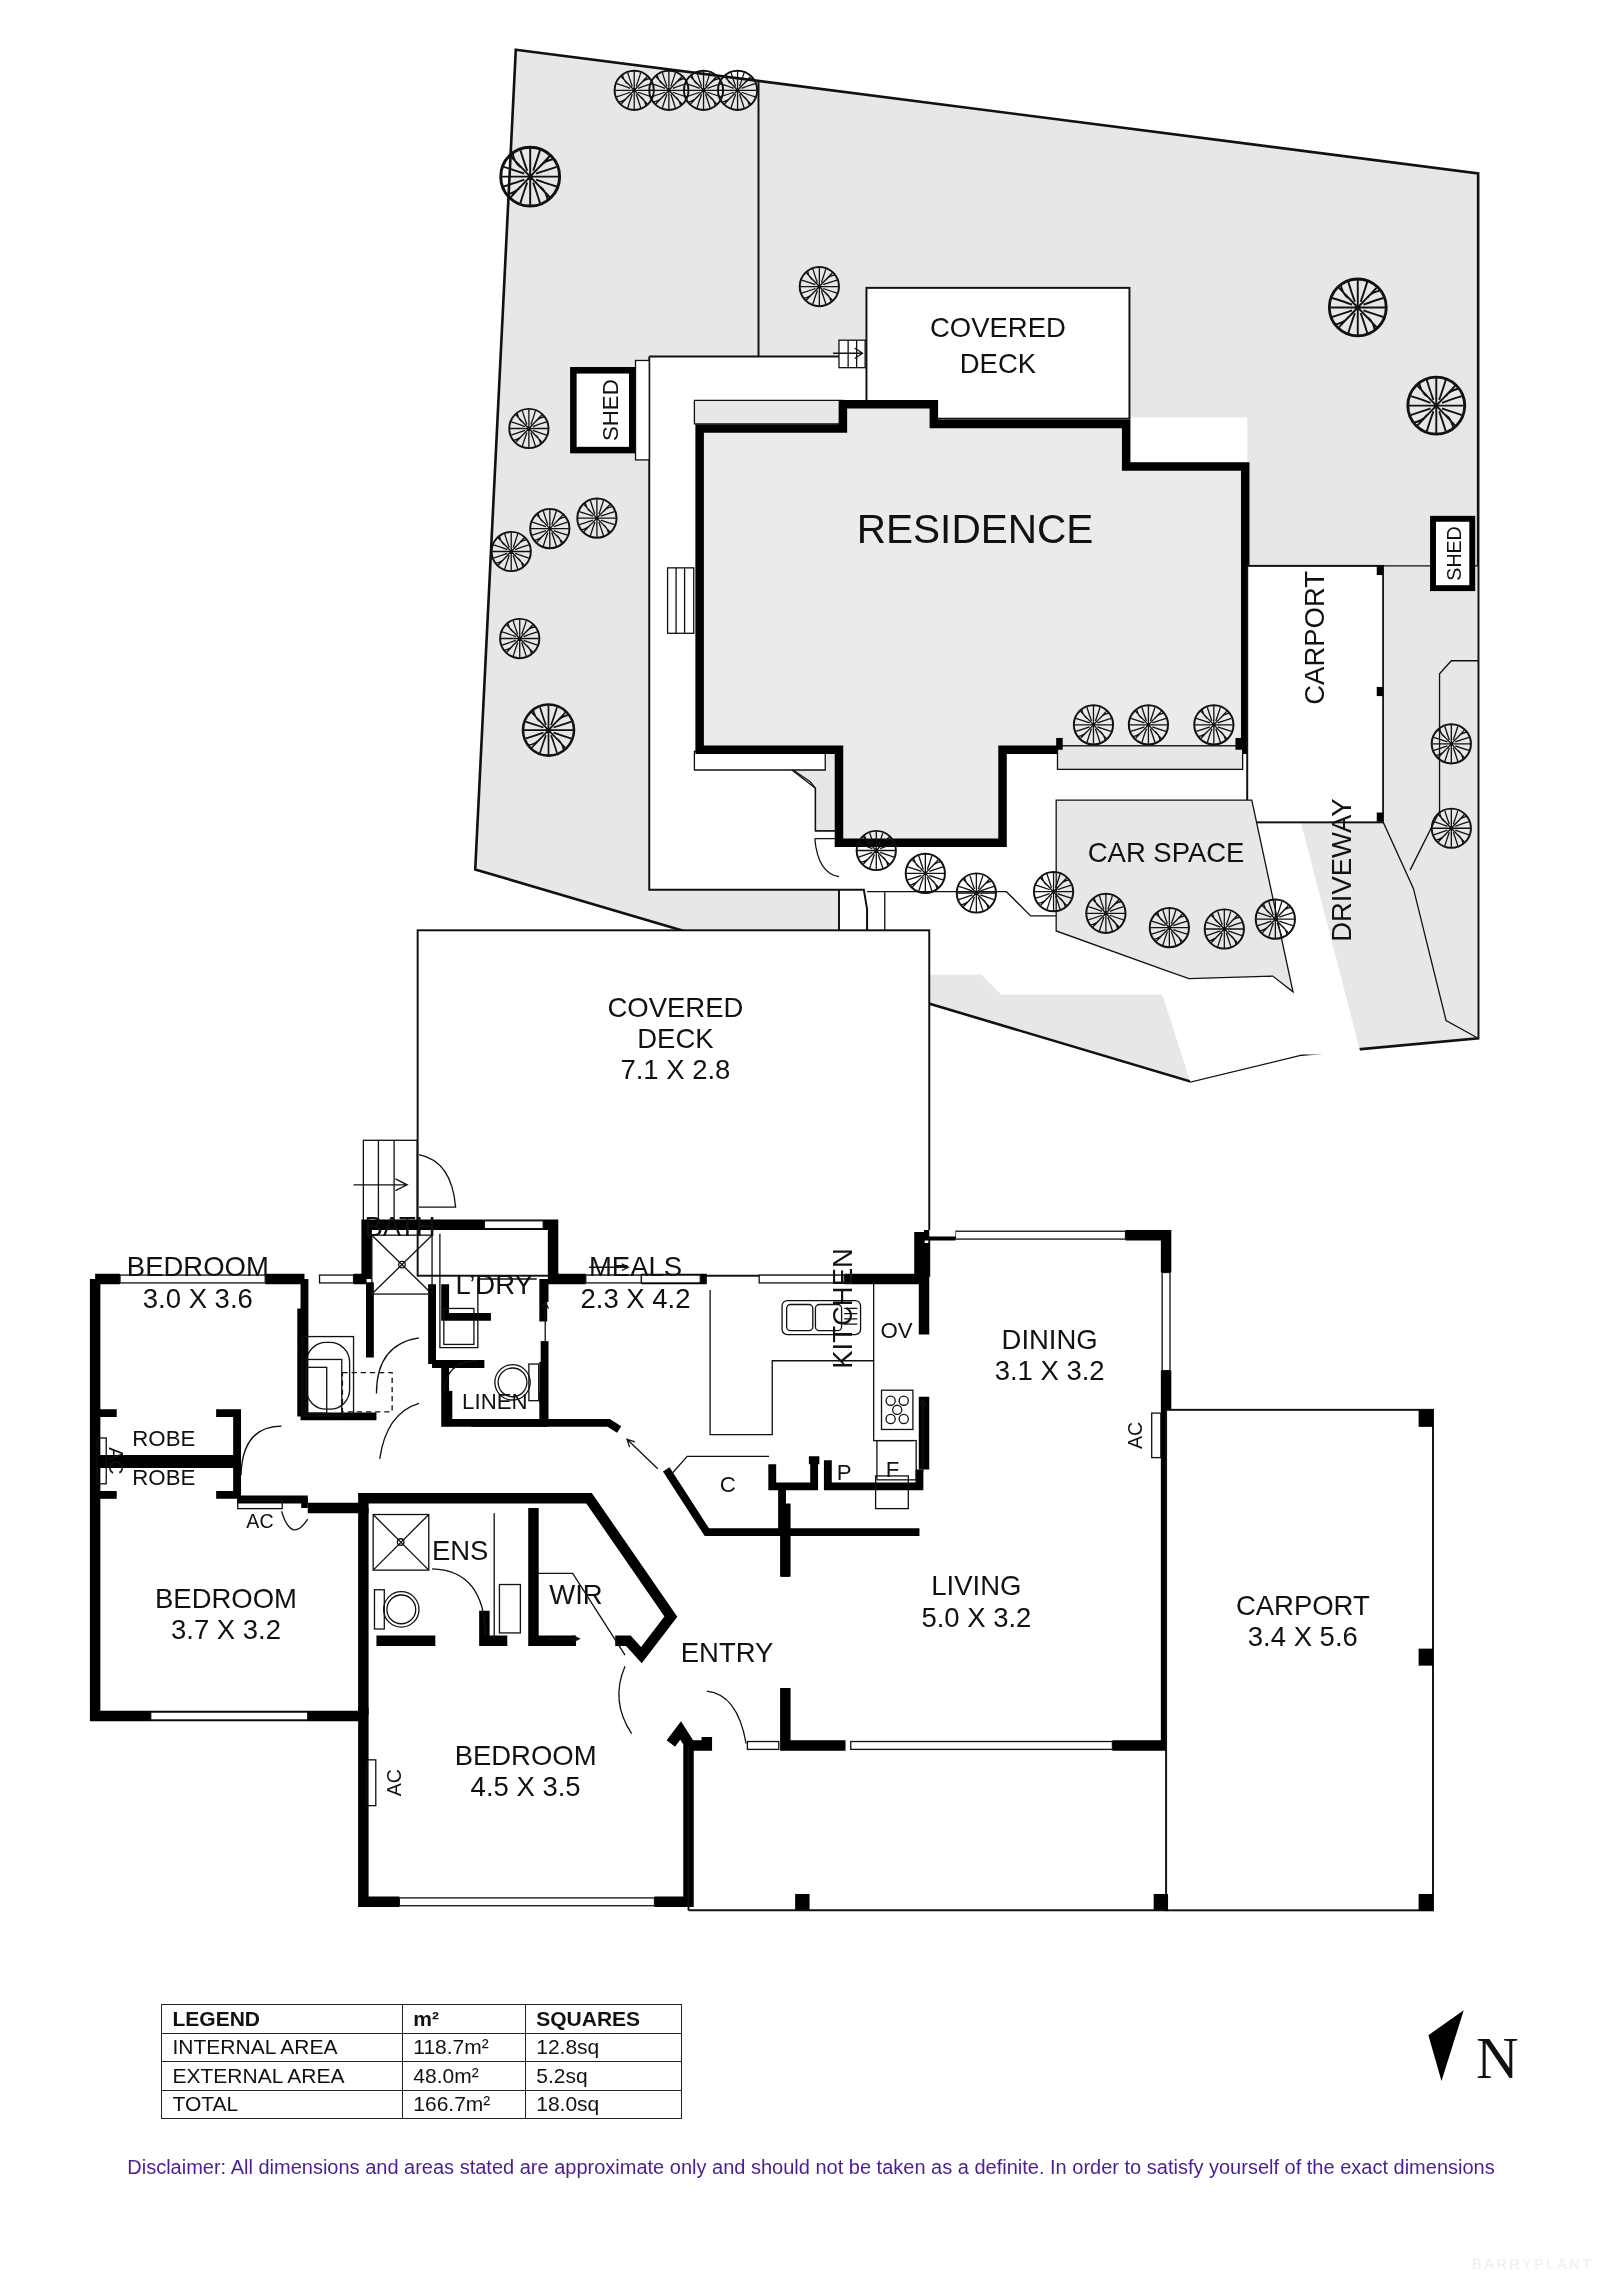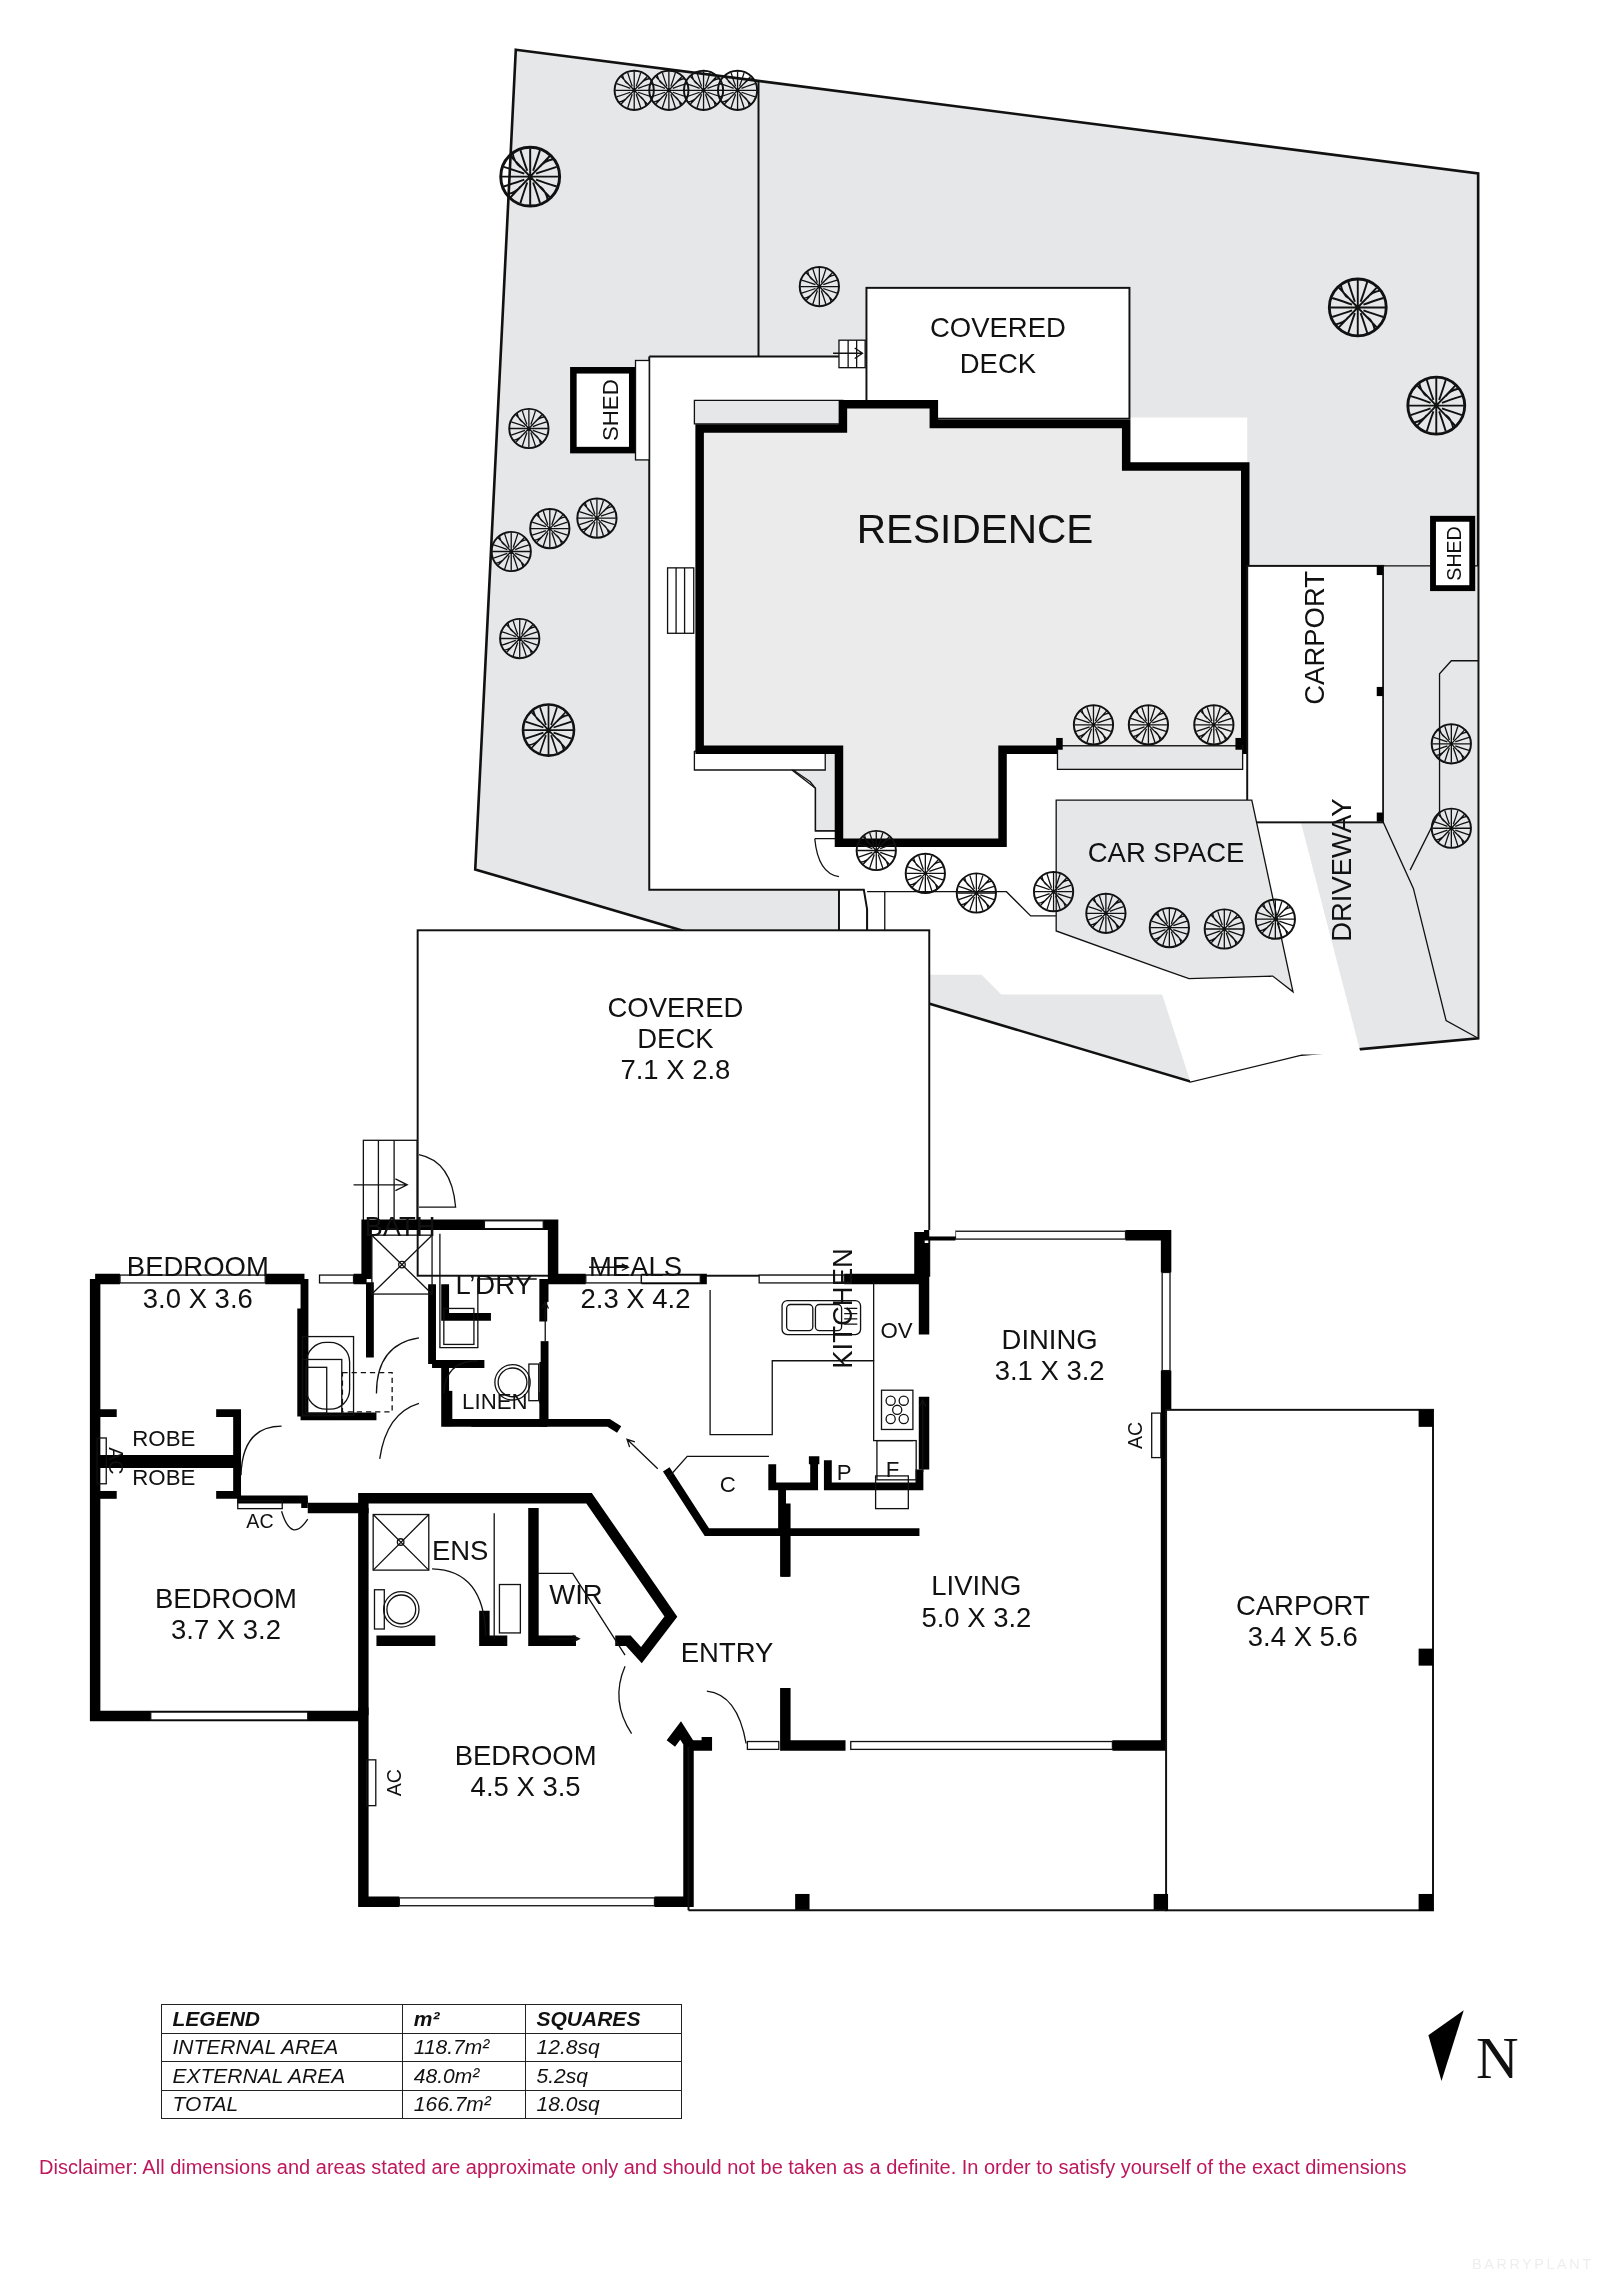--- a/index.html
+++ b/index.html
@@ -2,26 +2,26 @@
 <html style="font-size:10.5px"><head>
 <meta charset="utf-8">
 <style>
   html, body { margin:0; padding:0; background:#ffffff; }
   body { width:1623px; height:2295px; position:relative; overflow:hidden; font-family:"Liberation Sans", sans-serif; color:#111; }
   svg.plan { position:absolute; left:0; top:0; width:1623px; height:2295px; }
   .lbl { font-family:"Liberation Sans", sans-serif; fill:#111; text-anchor:middle; }
   .lbl-md { font-size:42px; }
   .lbl-sm { font-size:34px; }
   .lbl-xs { font-size:30px; }
-  .legend { position:absolute; left:161px; top:2004px; width:521px; border-collapse:collapse; font-family:"Liberation Sans", sans-serif; font-size:21px;font-style:italic; }
+  .legend { position:absolute; left:161px; top:2004px; width:521px; border-collapse:collapse; font-family:"Liberation Sans", sans-serif; font-size:21px; }
   .legend td, .legend th { border:1.3px solid #222; height:27.5px; padding:0 10.5px; }
   .legend th { font-weight:bold; text-align:left; }
   .legend th.first { text-align:left; }
   .legend td.c { }
-  .disclaimer { position:absolute; left:39px; top:2153px; width:1544px; text-align:left; font-size:20px; line-height:28px; color:#be185d; }
+  .disclaimer { position:absolute; left:39px; top:2153px; width:1544px; text-align:center; font-size:20px; line-height:28px; color:#4c1d95; }
   .north { position:absolute; left:1427px; top:2009px; width:118px; height:72px; }
   .north-n { position:absolute; left:1476px; top:2029px; font-family:"Liberation Serif", serif; font-size:59px; line-height:59px; color:#111; }
   .watermark { position:absolute; left:1472px; top:2256px; font-size:14.4px; letter-spacing:2.6px; color:#eeeeee; }
 </style>
 </head>
 <body>
 
 <svg class="plan" viewBox="0 0 2480 3508" xmlns="http://www.w3.org/2000/svg">
   <defs>
     <g id="tree">

